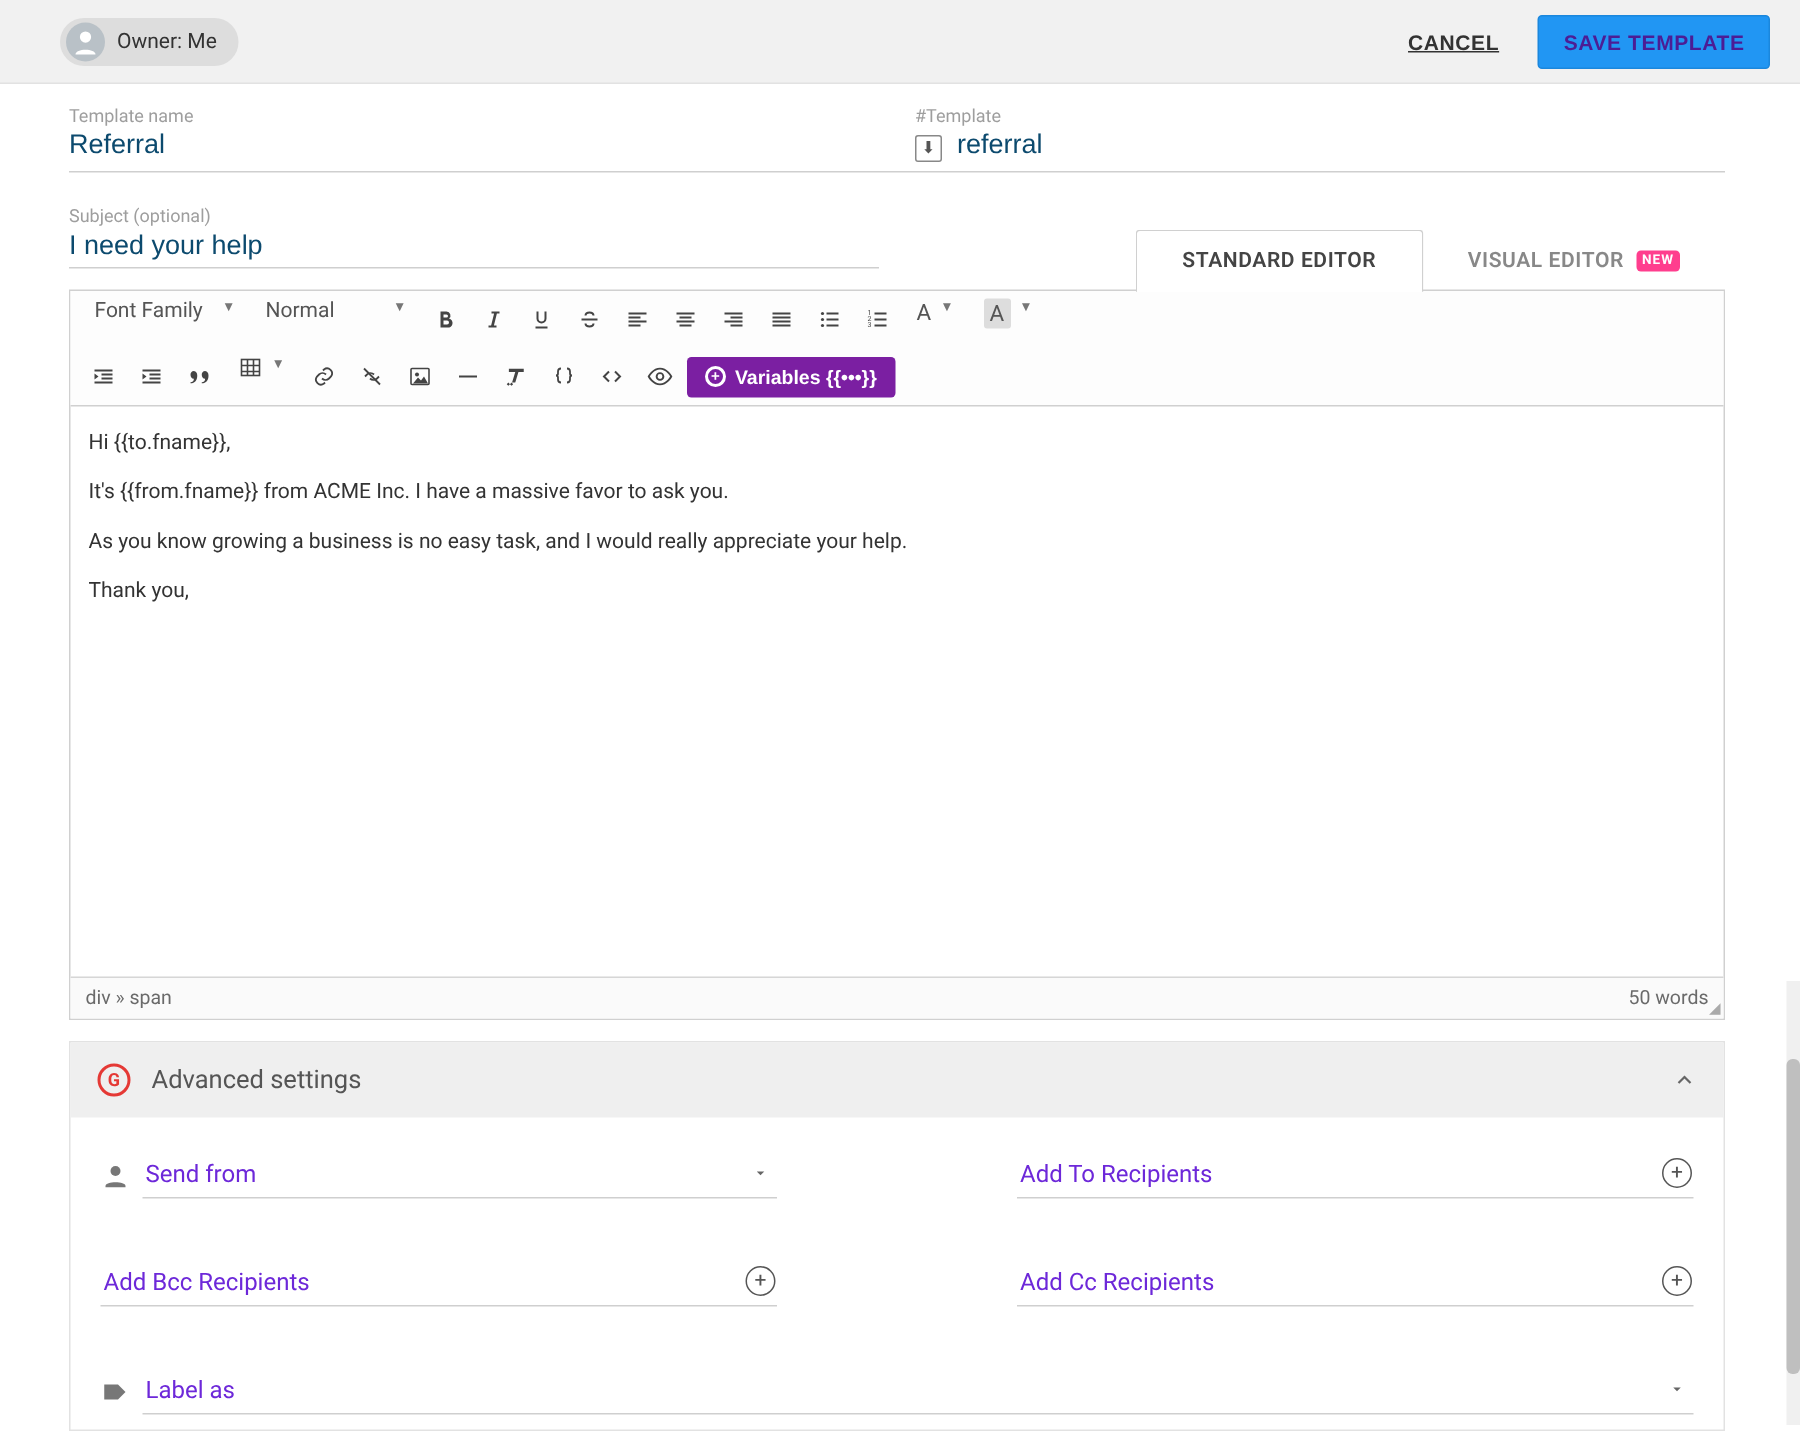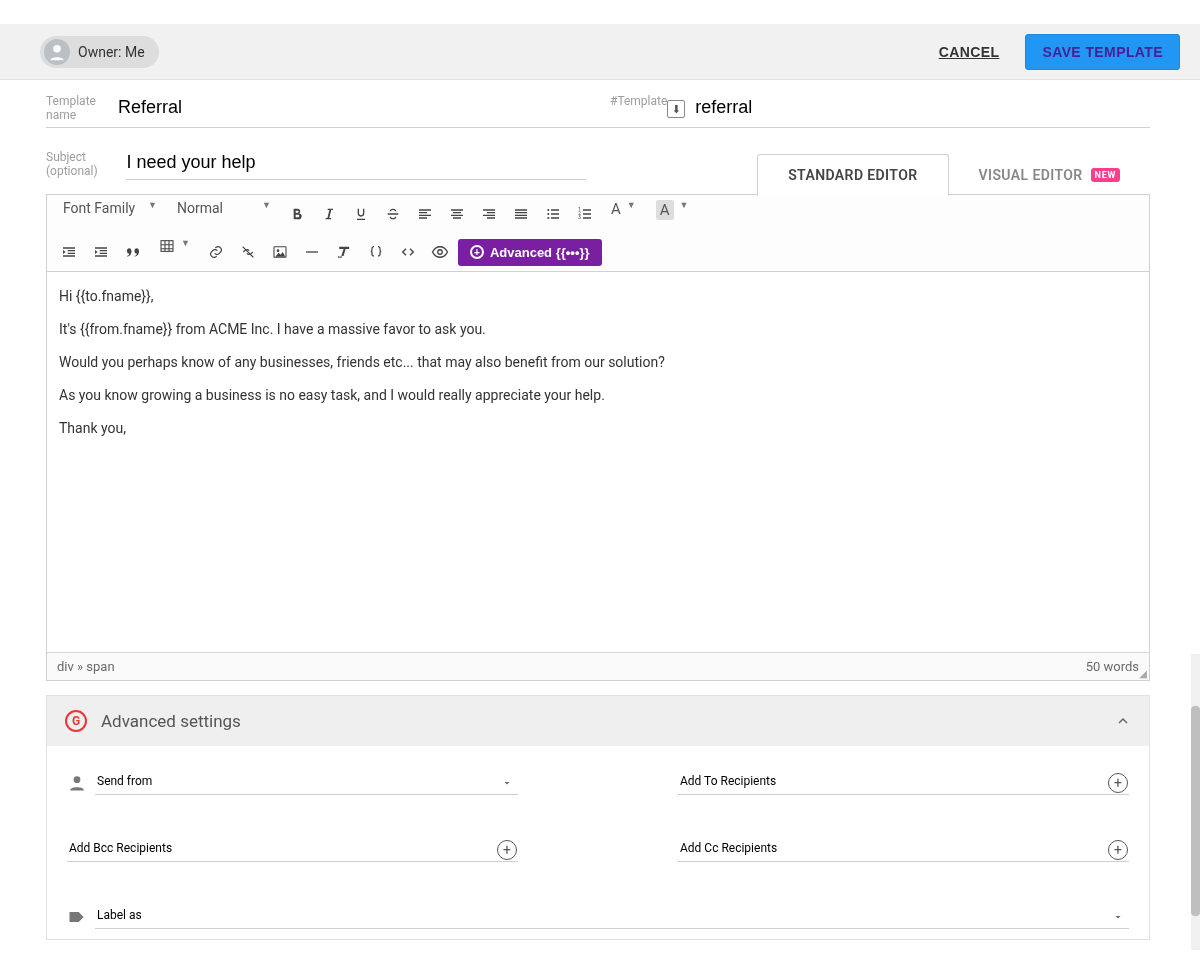--- a/index.html
+++ b/index.html
@@ -15,21 +15,20 @@
   }
 
   
   .header {
     height: 56px;
     background: #f1f1f1;
     display: flex;
     align-items: center;
     padding: 0 20px 0 40px;
     border-bottom: 1px solid #e2e2e2;
-    margin-top: 24px;
   }
   .owner-pill {
     display: inline-flex;
     align-items: center;
     background: #ddd;
     border-radius: 18px;
     height: 32px;
     padding: 0 14px 0 4px;
     gap: 8px;
     color: #333;
@@ -65,29 +64,29 @@
     cursor: pointer;
     font-size: 14px;
     margin-left: 8px;
   }
 
   
   .fields {
     padding: 14px 50px 0 46px;
   }
   .row { display: flex; gap: 24px; }
-  .field { flex: 1; display:flex; }
+  .field { flex: 1; display:flex; flex-direction:column; }
   .field .label {
     font-size: 12px;
     color: #9e9e9e;
     margin-bottom: 2px;
   }
   .field .val {
     font-size: 18px;
-    color: #000000;
+    color: #0c4a6e;
     border: none;
     background: transparent;
     padding-bottom: 4px;
     outline: none;
     width: 100%;
   }
   .underline-full {
     border-bottom: 1px solid #cfcfcf;
     padding-bottom: 3px;
   }
@@ -226,21 +225,21 @@
   .adv-body {
     padding: 24px 20px 10px 20px;
     display:grid;
     grid-template-columns: 1fr 1fr;
     column-gap:160px;
     row-gap:42px;
   }
   .adv-field { display:flex; align-items:center; position:relative; }
   .adv-field .line {
     flex:1;
-    font-size:12px; color:#000000;
+    font-size:16px; color:#6d28d9;
     padding:4px 20px 6px 2px;
     border-bottom:1px solid #cfcfcf;
   }
   .adv-field .leading {
     width:28px; display:inline-flex; align-items:center; justify-content:flex-start; color:#777;
   }
   .adv-field .trailing {
     position:absolute; right:0; top:2px;
     color:#555; font-size:18px;
     width:22px; height:22px; display:flex; align-items:center; justify-content:center;
@@ -456,29 +455,28 @@
           </svg>
         </button>
       <button class="tbtn">
           <svg width="18" height="18" viewBox="0 0 24 24" fill="none" stroke="#444" stroke-width="1.7">
             <path d="M2 12s3.5-7 10-7 10 7 10 7-3.5 7-10 7S2 12 2 12Z"></path>
             <circle cx="12" cy="12" r="3"></circle>
           </svg>
         </button>
       <button class="var-pill">
         <span class="circle">+</span>
-        <span>Advanced {{•••}}</span>
+        <span>Variables {{•••}}</span>
       </button>
     </div>
   </div>
 
   <div class="editor-body">
     <p>Hi {{to.fname}},</p>
     <p>It's {{from.fname}} from ACME Inc. I have a massive favor to ask you.</p>
-    <p>Would you perhaps know of any businesses, friends etc... that may also benefit from our solution?</p>
     <p>As you know growing a business is no easy task, and I would really appreciate your help.</p>
     <p>Thank you,</p>
   </div>
 
   <div class="editor-status">
     <span>div » span</span>
     <span>50 words</span>
     <span class="grip">◢</span>
   </div>
 </div>

